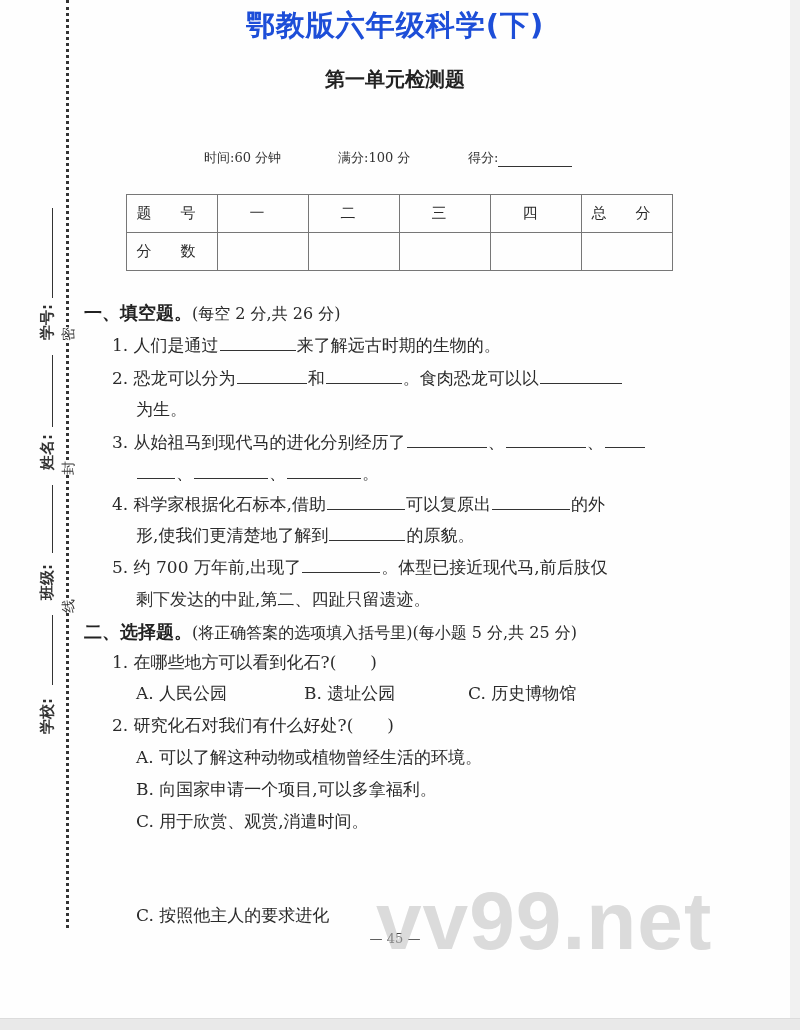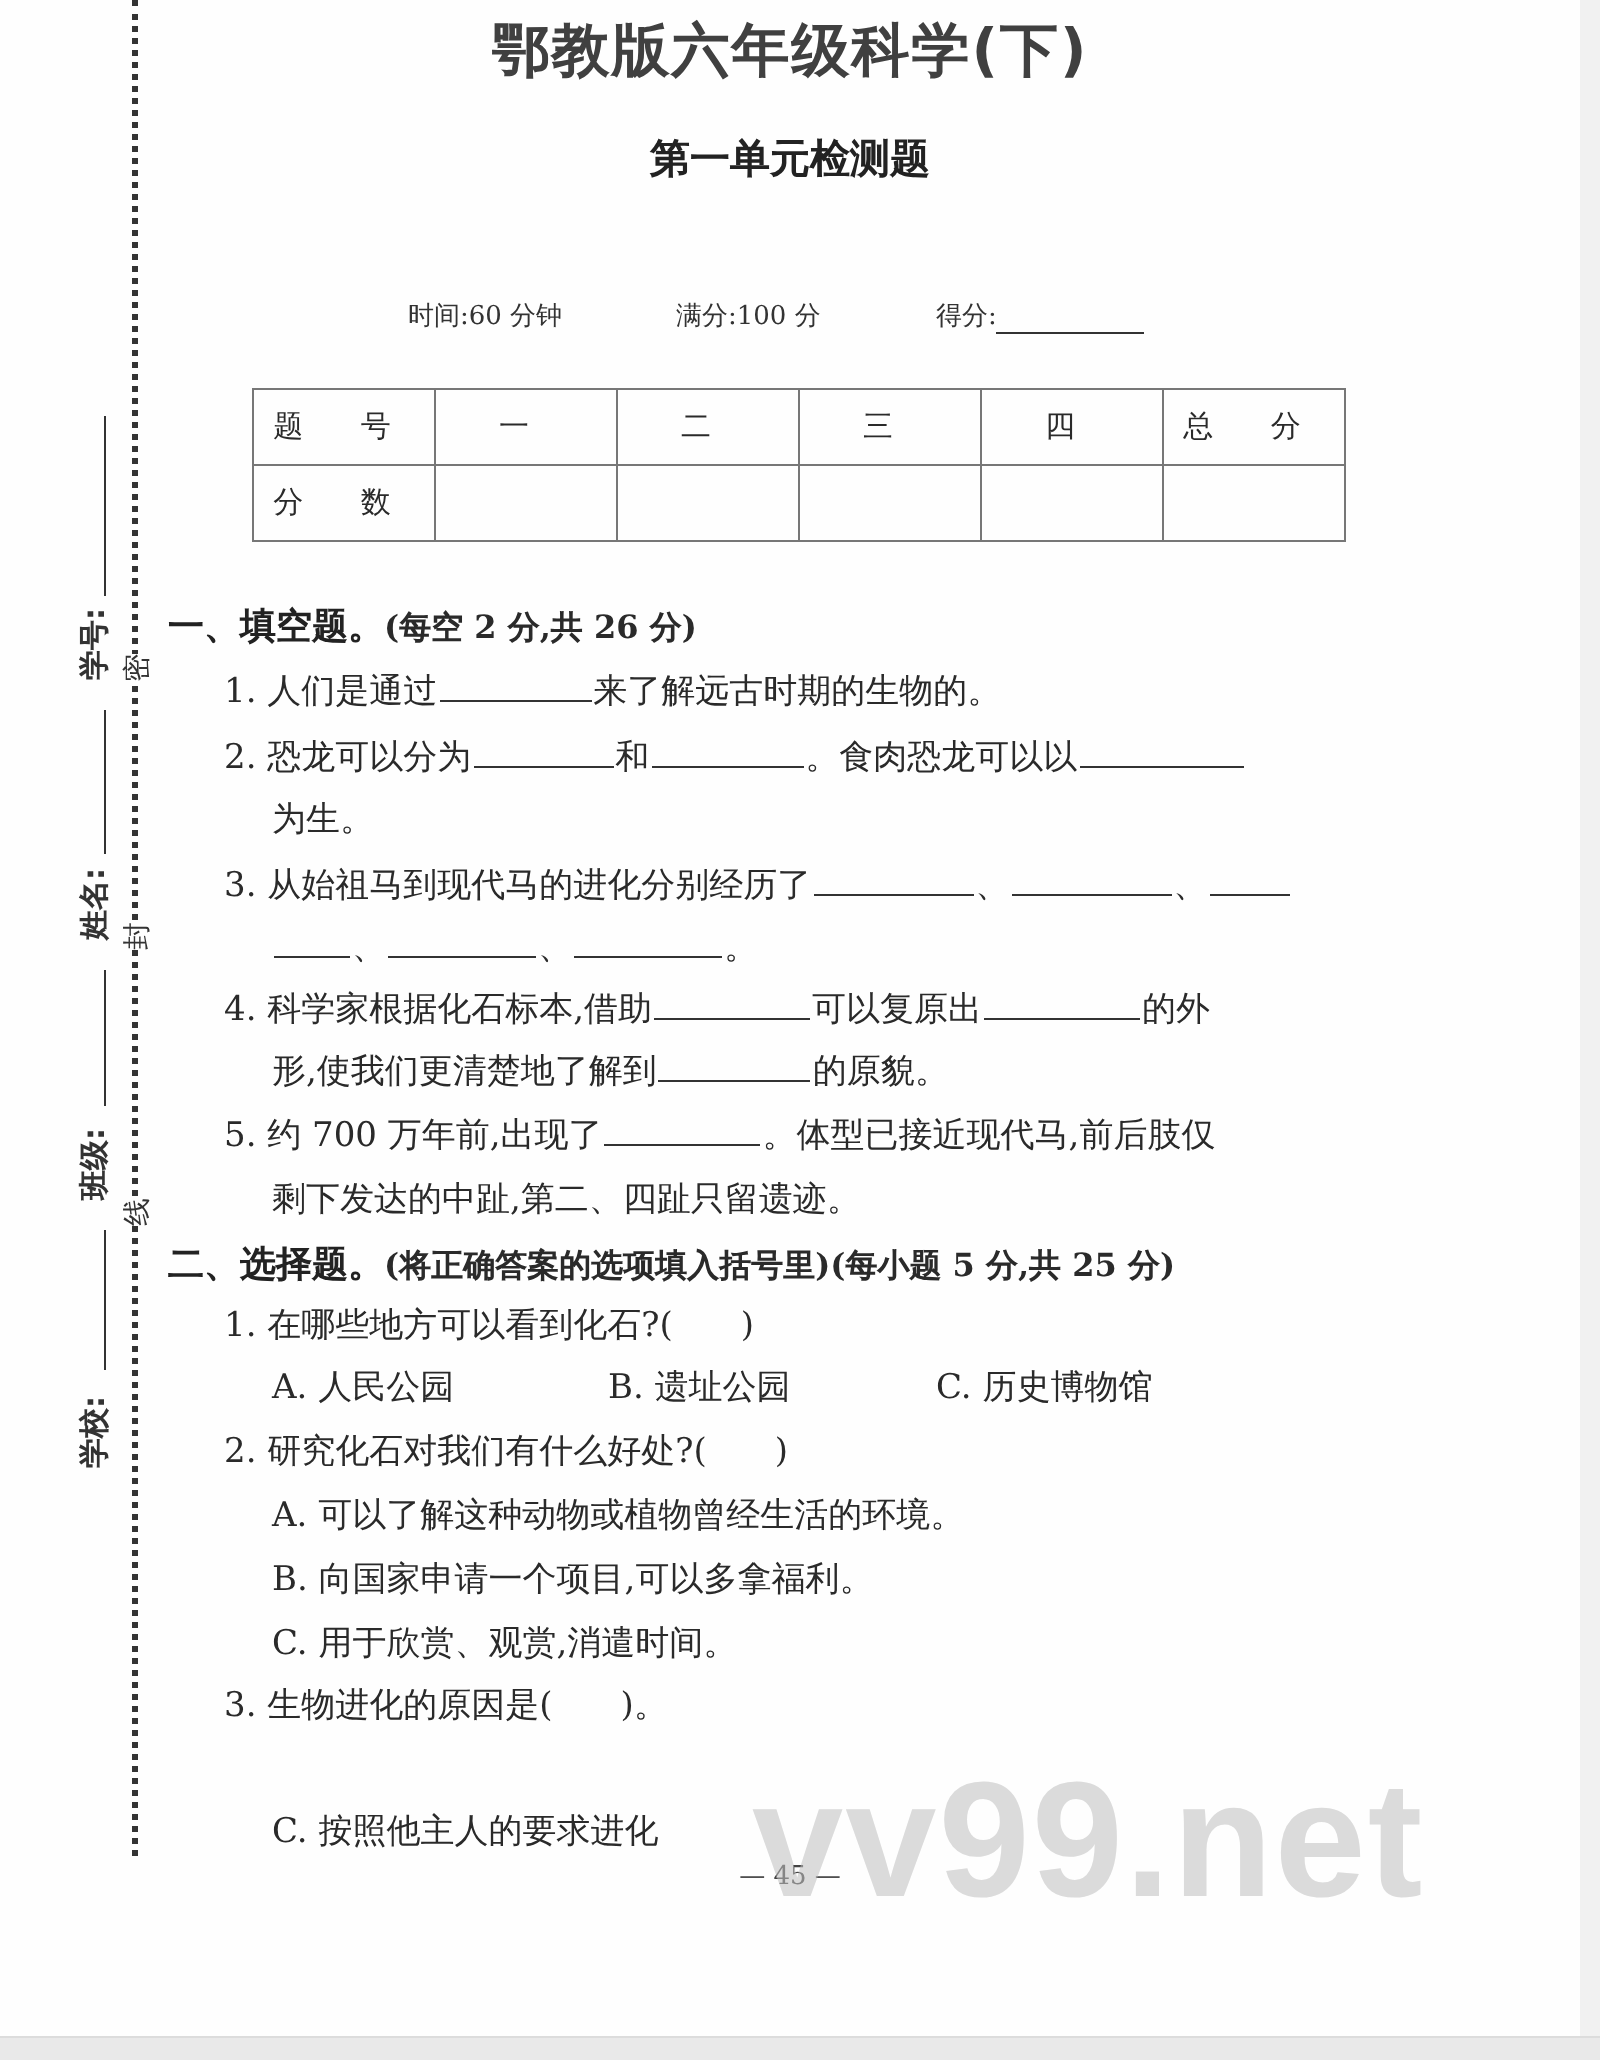--- a/index.html
+++ b/index.html
@@ -9,32 +9,32 @@
   }
   .page { position:absolute; left:0; top:0; width:790px; height:1020px; background:#fefefe; }
   .bottom-strip { position:absolute; left:0; top:1018px; width:800px; height:12px; background:#e9e9e9; border-top:1px solid #dcdcdc; }
   .right-strip { position:absolute; left:790px; top:0; width:10px; height:1030px; background:#f1f1f1; }
 
   .dotline { position:absolute; left:66px; top:0; width:0; height:928px; border-left:3px dotted #333; }
   .binding-label { position:absolute; font-size:15px; font-family:"DejaVu Sans", sans-serif; font-weight:bold; color:#333; transform:rotate(-90deg); transform-origin:left top; white-space:nowrap; }
   .binding-line { position:absolute; left:52px; width:0; border-left:1.5px solid #333; }
   .seal-char { position:absolute; left:62px; font-size:14px; font-family:"DejaVu Sans", sans-serif; color:#333; background:#fefefe; transform:rotate(-90deg); padding:1px 0; }
 
-  .title { position:absolute; left:0; width:790px; top:6px; text-align:center; font-size:29px; font-weight:bold; font-family:"DejaVu Sans", sans-serif; letter-spacing:1px; color:#404040; }
+  .title { position:absolute; left:0; width:790px; top:6px; text-align:center; font-size:29px; font-weight:bold; font-family:"DejaVu Sans", sans-serif; letter-spacing:1px; color:#1d4ed8; }
   .subtitle { position:absolute; left:0; width:790px; top:66px; text-align:center; font-size:20px; font-weight:bold; font-family:"DejaVu Sans", sans-serif; color:#222; }
   .info { position:absolute; top:149px; font-size:13px; color:#333; }
   .score-blank { display:inline-block; width:74px; border-bottom:1px solid #333; height:12px; vertical-align:bottom; }
 
   table.score { position:absolute; left:126px; top:194px; border-collapse:collapse; font-size:15px; }
   table.score td { border:1px solid #777; height:35px; text-align:center; font-family:"DejaVu Sans", sans-serif; }
   table.score td.h { width:88px; letter-spacing:12px; }
 
   .line { position:absolute; font-size:17px; white-space:nowrap; color:#2a2a2a; }
   .sec { font-size:18px; font-weight:bold; font-family:"DejaVu Sans", sans-serif; color:#222; }
-  .note { font-size:16px; font-weight:bold; font-family:"DejaVu Serif", serif; }
+  .note { font-size:16px; font-weight:normal; font-family:"DejaVu Serif", serif; }
   .blank { display:inline-block; border-bottom:1px solid #333; height:16px; vertical-align:baseline; margin:0 1px; }
   .opt { display:inline-block; }
 
   .pagenum { position:absolute; left:0; width:790px; top:931px; text-align:center; font-size:13px; color:#444; }
   .watermark { position:absolute; left:376px; top:874px; font-size:82px; font-weight:bold; font-family:Liberation Sans, sans-serif; color:rgba(190,190,190,0.55); letter-spacing:1px; }
 </style>
 </head>
 <body>
 
 <div class="page">
@@ -120,21 +120,20 @@
   <div class="line" style="left:112px;top:651px;">1. 在哪些地方可以看到化石?(　　)</div>
   <div class="line" style="left:136px;top:682px;">
     <span class="opt" style="width:168px">A. 人民公园</span><span class="opt" style="width:164px">B. 遗址公园</span><span class="opt">C. 历史博物馆</span>
   </div>
 
   <div class="line" style="left:112px;top:714px;">2. 研究化石对我们有什么好处?(　　)</div>
   <div class="line" style="left:136px;top:778px;">B. 向国家申请一个项目,可以多拿福利。</div>
   <div class="line" style="left:136px;top:746px;">A. 可以了解这种动物或植物曾经生活的环境。</div>
   <div class="line" style="left:136px;top:810px;">C. 用于欣赏、观赏,消遣时间。</div>
 
-  <div class="line" style="left:112px;top:841px;">3. 生物进化的原因是(　　)。</div>
   <div class="line" style="left:136px;top:904px;">C. 按照他主人的要求进化</div>
 
   <div class="pagenum">— 45 —</div>
   <div class="watermark">vv99.net</div>
 </div>
 
 <div class="right-strip"></div>
 <div class="bottom-strip"></div>
 
 </body></html>

